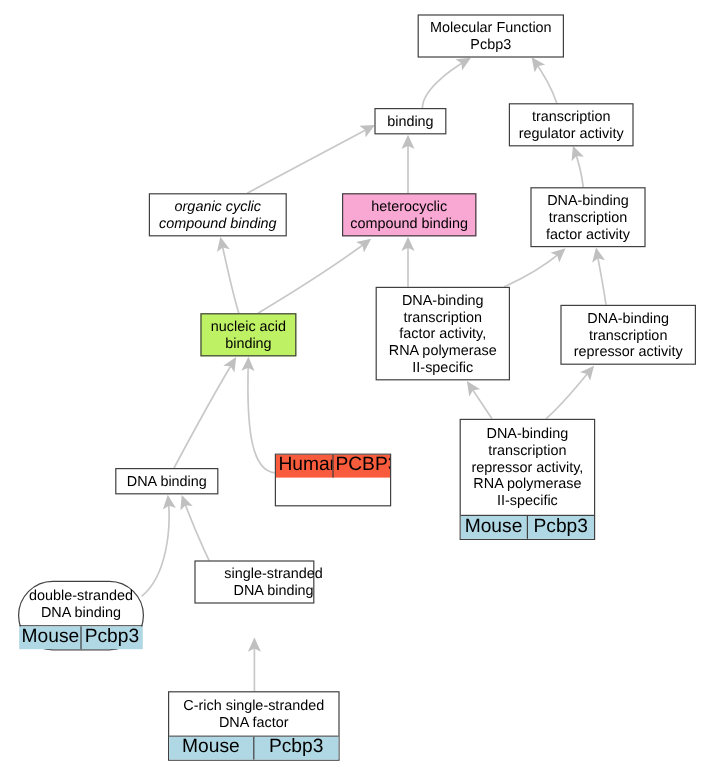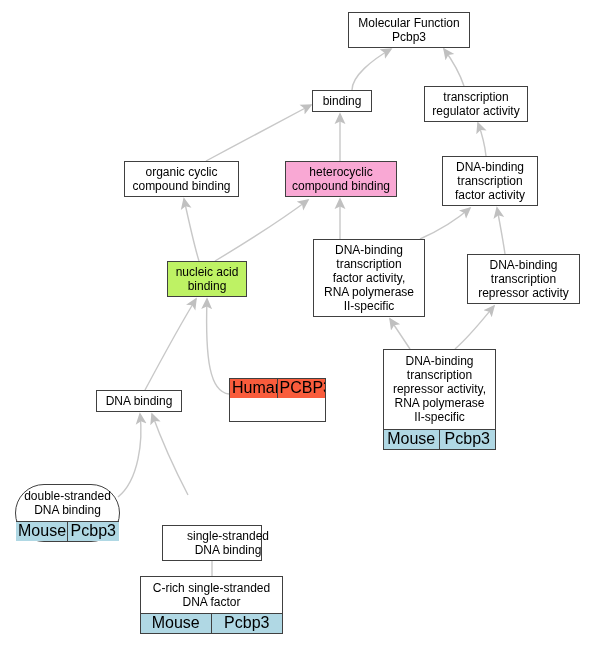--- a/index.html
+++ b/index.html
@@ -48,21 +48,21 @@
         <div class="title" style="height: 34px; display: flex; align-items: center; justify-content: center;">Molecular Function
 Pcbp3</div>
       </div>
       <div class="node" style="left: 312px; top: 90px; width: 60px; min-height: 22px; border-color: rgb(64, 64, 64); background: rgb(255, 255, 255);">
         <div class="title" style="height: 20px; display: flex; align-items: center; justify-content: center;">binding</div>
       </div>
       <div class="node" style="left: 424px; top: 86px; width: 104px; min-height: 36px; border-color: rgb(64, 64, 64); background: rgb(255, 255, 255);">
         <div class="title" style="height: 34px; display: flex; align-items: center; justify-content: center;">transcription
 regulator activity</div>
       </div>
-      <div class="node" style="left: 124px; top: 161px; width: 115px; min-height: 36px; border-color: rgb(64, 64, 64); background: rgb(255, 255, 255);">
+      <div class="node" style="left: 124px; top: 161px; width: 115px; min-height: 36px; border-color: rgb(64, 64, 64); background: rgb(255, 255, 255); font-style: italic;">
         <div class="title" style="height: 34px; display: flex; align-items: center; justify-content: center;">organic cyclic
 compound binding</div>
       </div>
       <div class="node" style="left: 285px; top: 161px; width: 112px; min-height: 36px; border-color: rgb(64, 64, 64); background: #f9a8d4;">
         <div class="title" style="height: 34px; display: flex; align-items: center; justify-content: center;">heterocyclic
 compound binding</div>
       </div>
       <div class="node" style="left: 442px; top: 156px; width: 96px; min-height: 50px; border-color: rgb(64, 64, 64); background: rgb(255, 255, 255);">
         <div class="title" style="height: 48px; display: flex; align-items: center; justify-content: center;">DNA-binding
 transcription
@@ -105,21 +105,21 @@
         </div>
       </div>
       <div class="node hasann" style="left: 15px; top: 484px; width: 105px; min-height: 58px; border-color: rgb(64, 64, 64); background: rgb(255, 255, 255); border-radius: 29px;">
         <div class="title" style="height: 37px; display: flex; align-items: center; justify-content: center;">double-stranded
 DNA binding</div>
         <div class="ann" style="background: rgb(176, 216, 228);">
           <div class="cell first" style="border-right-color: rgb(64, 64, 64);">Mouse</div>
           <div class="cell">Pcbp3</div>
         </div>
       </div>
-      <div class="node" style="left: 162px; top: 525px; width: 100px; min-height: 36px; border-color: rgb(64, 64, 64); background: rgb(255, 255, 255); padding-left: 32px;">
+      <div class="node" style="left: 162px; top: 467px; width: 100px; min-height: 36px; border-color: rgb(64, 64, 64); background: rgb(255, 255, 255); padding-left: 32px;">
         <div class="title" style="height: 34px; display: flex; align-items: center; justify-content: center;">single-stranded
 DNA binding</div>
       </div>
       <div class="node hasann" style="left: 140px; top: 576px; width: 143px; min-height: 58px; border-color: rgb(64, 64, 64); background: rgb(255, 255, 255);">
         <div class="title" style="height: 37px; display: flex; align-items: center; justify-content: center;">C-rich single-stranded
 DNA factor</div>
         <div class="ann" style="background: rgb(176, 216, 228);">
           <div class="cell first" style="border-right-color: rgb(64, 64, 64);">Mouse</div>
           <div class="cell">Pcbp3</div>
         </div>

